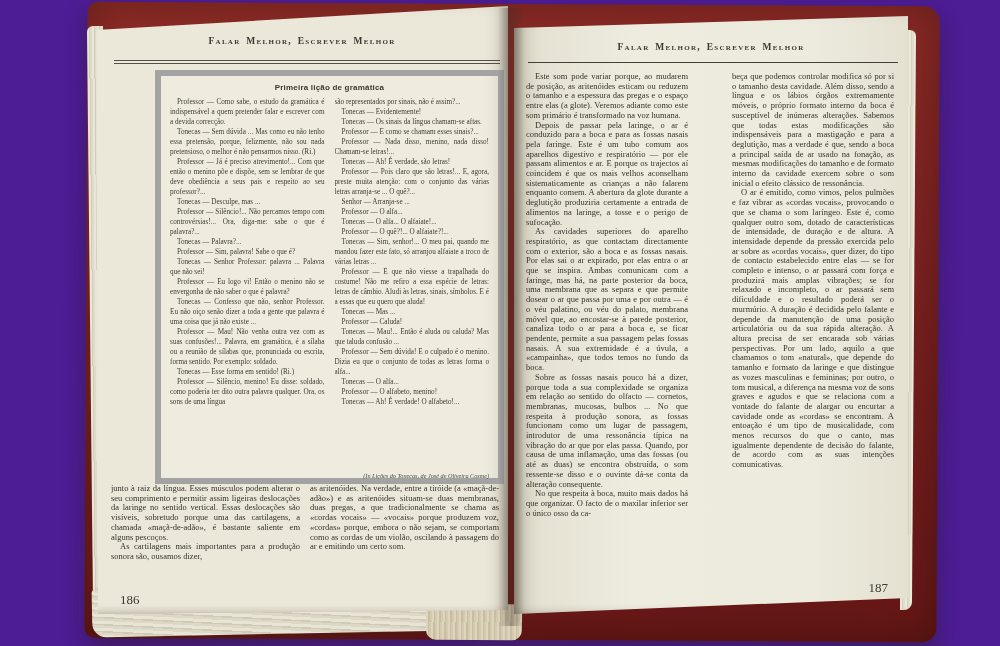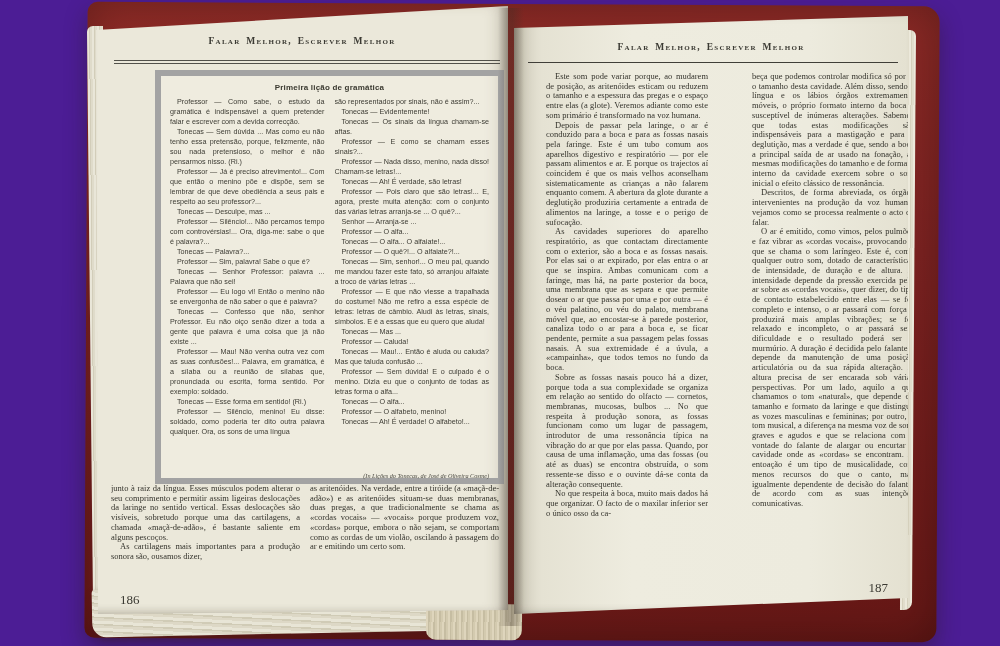--- a/index.html
+++ b/index.html
@@ -75,29 +75,29 @@
   
   .dlg-box {
     position:absolute; left:59px; top:64px; width:349px; height:414px;
     border:6px solid #a3a3a3; background:rgba(250,248,238,.25);
     padding:7px 9px 4px 9px;
   }
   .dlg-title { text-align:center; font-family:"Liberation Sans", sans-serif;
     font-weight:bold; font-size:8px; color:#3a3930; margin-bottom:5px; letter-spacing:.2px; }
   .dlg-cols { display:flex; gap:10px; }
   .dlg-col { width:160px; height:372px; overflow:hidden;
-    font-family:Liberation Sans, sans-serif; font-size:7.2px; line-height:10px;
+    font-family:Liberation Serif, serif; font-size:7.2px; line-height:10px;
     text-align:justify; color:#3c3b33; }
   .dlg-col p { text-indent:7px; }
   .cont p:first-child { text-indent:0; }
   .dlg-caption { text-align:right; font-style:italic; font-size:6.2px; color:#4a4940; margin-top:3px; }
   
   .body-cols { position:absolute; display:flex; gap:10px; }
   .page-left .body-cols { left:15px; top:478px; width:388px; height:104px; }
-  .page-right .body-cols { left:32px; top:58px; width:368px; height:524px;gap:44px; }
+  .page-right .body-cols { left:12px; top:58px; width:368px; height:524px;gap:44px; }
   .body-col { flex:1; overflow:hidden; font-size:8.5px; line-height:9.7px;
     text-align:justify; color:#34332c; }
   .body-col p { text-indent:9px; }
   .folio { position:absolute; font-size:13px; color:#3a3932; }
   .folio-left { left:24px; top:586px; }
   .folio-right { right:20px; top:566px; }
 </style>
 </head>
 <body>
 
@@ -178,21 +178,20 @@
     <div class="body-cols">
       <div class="body-col">
           <p>Este som pode variar porque, ao mudarem de posição, as aritenóides esticam ou reduzem o tamanho e a espessura das pregas e o espaço entre elas (a glote). Veremos adiante como este som primário é transformado na voz humana.</p>
           <p>Depois de passar pela laringe, o ar é conduzido para a boca e para as fossas nasais pela faringe. Este é um tubo comum aos aparelhos digestivo e respiratório — por ele passam alimentos e ar. E porque os trajectos aí coincidem é que os mais velhos aconselham sistematicamente as crianças a não falarem enquanto comem. A abertura da glote durante a deglutição produziria certamente a entrada de alimentos na laringe, a tosse e o perigo de sufocação.</p>
           <p>As cavidades superiores do aparelho respiratório, as que contactam directamente com o exterior, são a boca e as fossas nasais. Por elas sai o ar expirado, por elas entra o ar que se inspira. Ambas comunicam com a faringe, mas há, na parte posterior da boca, uma membrana que as separa e que permite dosear o ar que passa por uma e por outra — é o véu palatino, ou véu do palato, membrana móvel que, ao encostar-se à parede posterior, canaliza todo o ar para a boca e, se ficar pendente, permite a sua passagem pelas fossas nasais. A sua extremidade é a úvula, a «campainha», que todos temos no fundo da boca.</p>
           <p>Sobre as fossas nasais pouco há a dizer, porque toda a sua complexidade se organiza em relação ao sentido do olfacto — cornetos, membranas, mucosas, bulbos ... No que respeita à produção sonora, as fossas funcionam como um lugar de passagem, introdutor de uma ressonância típica na vibração do ar que por elas passa. Quando, por causa de uma inflamação, uma das fossas (ou até as duas) se encontra obstruída, o som ressente-se disso e o ouvinte dá-se conta da alteração consequente.</p>
           <p>No que respeita à boca, muito mais dados há que organizar. O facto de o maxilar inferior ser o único osso da ca-</p>
         </div>
       <div class="body-col cont">
           <p>beça que podemos controlar modifica só por si o tamanho desta cavidade. Além disso, sendo a língua e os lábios órgãos extremamente móveis, o próprio formato interno da boca é susceptível de inúmeras alterações. Sabemos que todas estas modificações são indispensáveis para a mastigação e para a deglutição, mas a verdade é que, sendo a boca a principal saída de ar usado na fonação, as mesmas modificações do tamanho e de formato interno da cavidade exercem sobre o som inicial o efeito clássico de ressonância.</p>
-          <p>Descritos, de forma abreviada, os órgãos intervenientes na produção da voz humana, vejamos como se processa realmente o acto de falar.</p>
           <p>O ar é emitido, como vimos, pelos pulmões e faz vibrar as «cordas vocais», provocando o que se chama o som laríngeo. Este é, como qualquer outro som, dotado de características de intensidade, de duração e de altura. A intensidade depende da pressão exercida pelo ar sobre as «cordas vocais», quer dizer, do tipo de contacto estabelecido entre elas — se for completo e intenso, o ar passará com força e produzirá mais amplas vibrações; se for relaxado e incompleto, o ar passará sem dificuldade e o resultado poderá ser o murmúrio. A duração é decidida pelo falante e depende da manutenção de uma posição articulatória ou da sua rápida alteração. A altura precisa de ser encarada sob várias perspectivas. Por um lado, aquilo a que chamamos o tom «natural», que depende do tamanho e formato da laringe e que distingue as vozes masculinas e femininas; por outro, o tom musical, a diferença na mesma voz de sons graves e agudos e que se relaciona com a vontade do falante de alargar ou encurtar a cavidade onde as «cordas» se encontram. A entoação é um tipo de musicalidade, com menos recursos do que o canto, mas igualmente dependente de decisão do falante, de acordo com as suas intenções comunicativas.</p>
         </div>
     </div>
 
     <div class="folio folio-right">187</div>
   </div>
 
   <div class="gutter"></div>
 </div>
 

